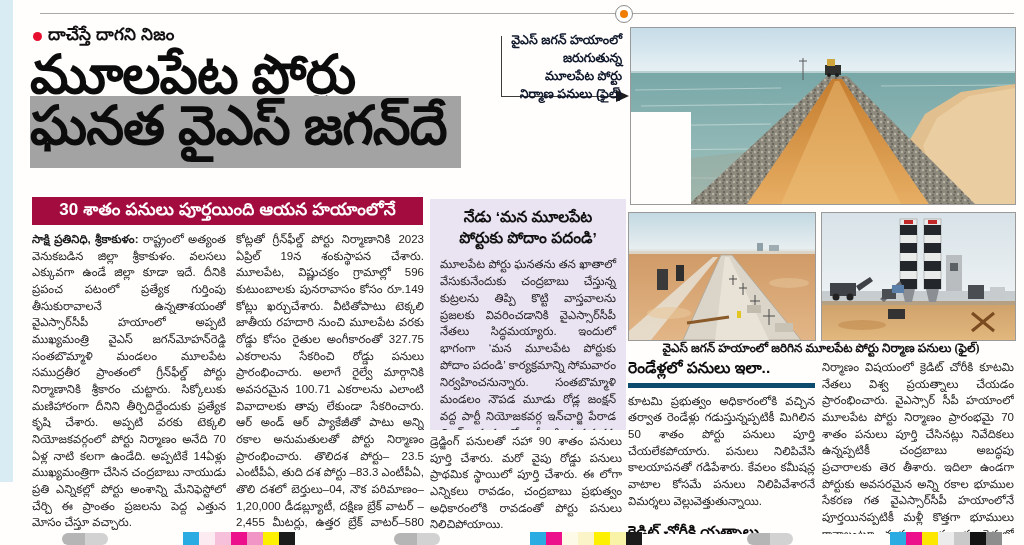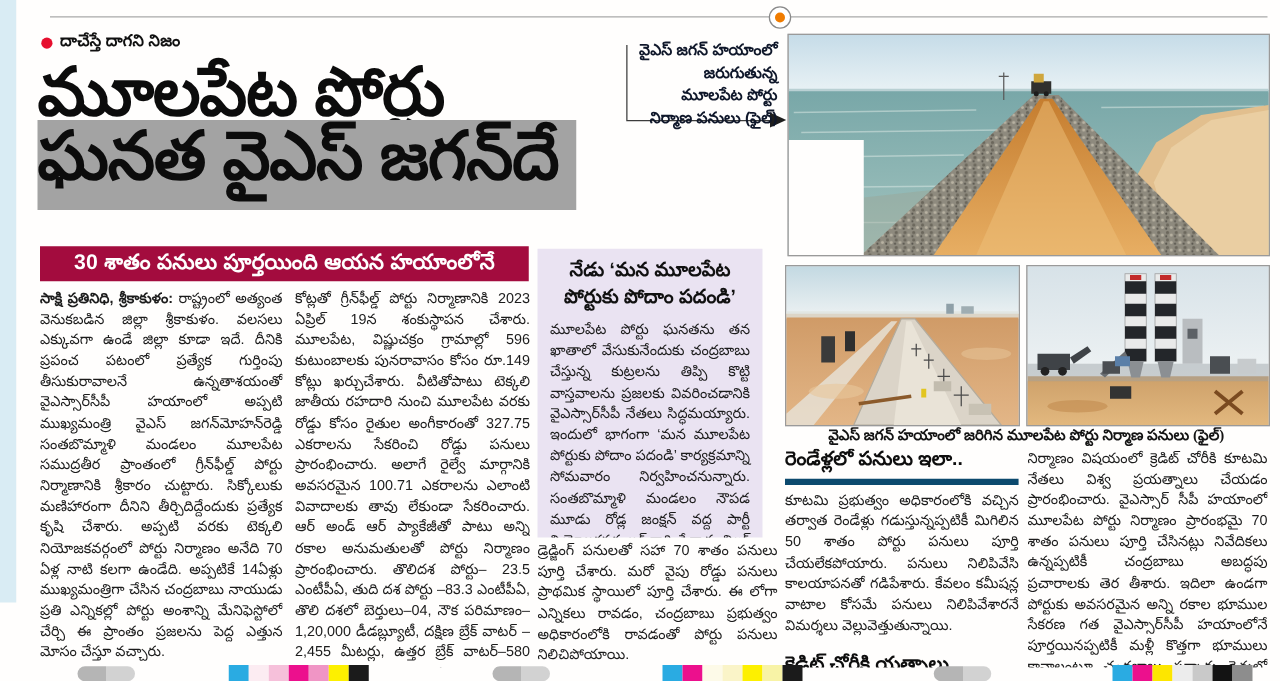--- a/index.html
+++ b/index.html
@@ -11,21 +11,21 @@
   #left-strip{left:0;top:0;width:13px;height:482px;background:#d9ecf4;}
 
   
   #top-rule{left:40px;top:13px;width:974px;height:1px;background:#a9a9a9;}
   #fold-dot{left:615px;top:5px;width:16px;height:16px;border:1px solid #8a8a8a;border-radius:50%;background:#fff;}
   #fold-dot .inner{position:absolute;left:4px;top:4px;width:8px;height:8px;border-radius:50%;background:#f07c00;}
 
   
   #kicker{left:33px;top:25px;display:flex;align-items:center;gap:6px;}
   #kicker .bullet{width:9px;height:9px;border-radius:50%;background:#e60f2e;}
-  #kicker .ktext{font-size:13px;font-weight:bold;color:#101010;letter-spacing:.2px;font-family:Liberation Serif, serif;}
+  #kicker .ktext{font-size:17px;font-weight:bold;color:#101010;letter-spacing:.2px;}
 
   
   .headline{left:30px;color:#0c0c0c;font-weight:800;line-height:1.0;letter-spacing:-1px;white-space:nowrap;}
   #headline1{top:47px;font-size:54px;}
   #headline2{top:96px;font-size:54px;background:#a3a3a3;padding:2px 14px 16px 0;z-index:3;}
 
   
   #lead-caption{left:498px;top:31px;width:124px;text-align:right;font-size:12.5px;font-weight:bold;line-height:1.45;color:#0f172a;z-index:4;}
   #cap-vline{left:501px;top:36px;width:1px;height:60px;background:#3c3c3c;}
   #cap-hline{left:501px;top:96px;width:117px;height:1px;background:#3c3c3c;}
@@ -48,21 +48,21 @@
   .subhead{font-size:15.5px;font-weight:bold;color:#0e0e0e;margin:6px 0 4px 0;line-height:1.2;}
   #col1{left:32px;top:231px;width:194px;height:303px;}
   #col2{left:236px;top:231px;width:188px;height:303px;}
   #col3cont{left:430px;top:433px;width:192px;height:100px;}
   #col4{left:628px;top:359px;width:187px;height:175px;}
   #col4 .subhead{margin-top:0;border-bottom:5px solid #0c4a6e;padding-bottom:5px;margin-bottom:5px;}
   #col4 .subhead.second{border-bottom:none;margin-top:14px;}
   #col5{left:822px;top:359px;width:192px;height:175px;}
 
   
-  #infobox{left:430px;top:199px;width:180px;height:231px;background:#eae3f2;padding:8px 10px;box-sizing:border-box;overflow:hidden;}
+  #infobox{left:430px;top:199px;width:196px;height:231px;background:#eae3f2;padding:8px 10px;box-sizing:border-box;overflow:hidden;}
   #infobox .ib-title{text-align:center;font-size:15.5px;font-weight:bold;color:#111;line-height:1.35;margin-bottom:7px;}
   #infobox .ib-body{font-size:11.5px;line-height:1.47;color:#1c1c1c;text-align:justify;}
 
   
   #strip-caption{left:628px;top:341px;width:386px;text-align:center;font-size:12px;font-weight:bold;color:#141414;font-family:Liberation Serif, serif;}
 
   
   .blob{top:533px;height:12px;width:46px;border-radius:6px;background:linear-gradient(90deg,#b5b5b5 50%,#d2d2d2 50%);}
   #blob1{left:62px;} #blob2{left:394px;} #blob3{left:747px;}
   .regbar{top:532px;display:flex;}
@@ -162,21 +162,21 @@
 
   <div class="abs" id="infobox">
     <div class="ib-title">
       <div>నేడు ‘మన మూలపేట</div>
       <div>పోర్టుకు పోదాం పదండి’</div>
     </div>
     <div class="ib-body">మూలపేట పోర్టు ఘనతను తన ఖాతాలో వేసుకునేందుకు చంద్రబాబు చేస్తున్న కుట్రలను తిప్పి కొట్టి వాస్తవాలను ప్రజలకు వివరించడానికి వైఎస్సార్‌సీపీ నేతలు సిద్ధమయ్యారు. ఇందులో భాగంగా ‘మన మూలపేట పోర్టుకు పోదాం పదండి’ కార్యక్రమాన్ని సోమవారం నిర్వహించనున్నారు. సంతబొమ్మాళి మండలం నౌపడ మూడు రోడ్ల జంక్షన్ వద్ద పార్టీ నియోజకవర్గ ఇన్‌చార్జి పేరాడ తిలక్ ఆధ్వర్యంలో భారీ బహిరంగ సభకు అన్ని ఏర్పాట్లు పూర్తిచేశారు. సభకు ఉత్తరాంధ్ర జిల్లాలకు చెందిన వైఎస్సార్‌సీపీ సీనియర్ నాయకులంతా హాజరు కానున్నారు.</div>
   </div>
 
   <div class="abs col" id="col3cont">
-    <p>డ్రెడ్జింగ్ పనులతో సహా 70 శాతం పనులు పూర్తి చేశారు. మరో వైపు రోడ్డు పనులు ప్రాథమిక స్థాయిలో పూర్తి చేశారు. ఈ లోగా ఎన్నికలు రావడం, చంద్రబాబు ప్రభుత్వం అధికారంలోకి రావడంతో పోర్టు పనులు నిలిచిపోయాయి.</p>
+    <p>డ్రెడ్జింగ్ పనులతో సహా 90 శాతం పనులు పూర్తి చేశారు. మరో వైపు రోడ్డు పనులు ప్రాథమిక స్థాయిలో పూర్తి చేశారు. ఈ లోగా ఎన్నికలు రావడం, చంద్రబాబు ప్రభుత్వం అధికారంలోకి రావడంతో పోర్టు పనులు నిలిచిపోయాయి.</p>
   </div>
 
   <div class="abs photo" id="photo-berth">
     <svg width="186" height="127" viewBox="0 0 186 127">
       <defs>
         <linearGradient id="sky2" x1="0" y1="0" x2="0" y2="1">
           <stop offset="0" stop-color="#c3d9e2"></stop>
             <stop offset="1" stop-color="#eef2f3"></stop>
         </linearGradient>
         <linearGradient id="soil2" x1="0" y1="0" x2="0" y2="1">

